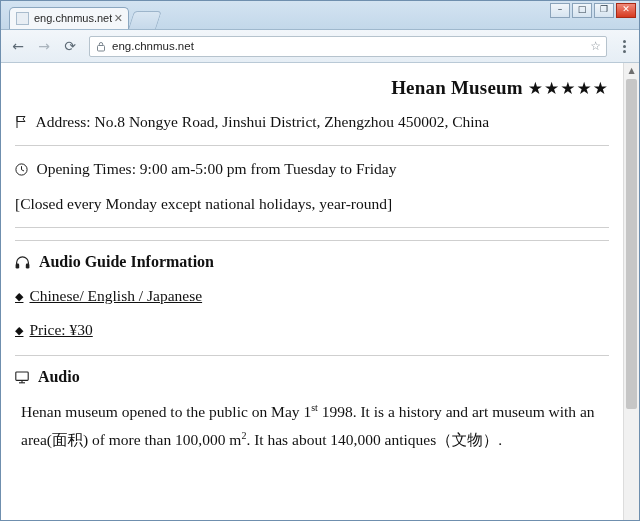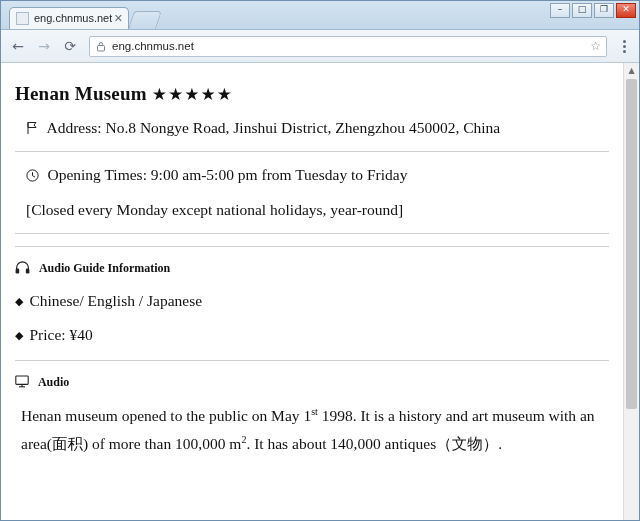--- a/index.html
+++ b/index.html
@@ -238,54 +238,56 @@
     width: 11px;
     height: 330px;
     background: #c6c6c6;
     border-radius: 2px;
     cursor: pointer;
   }
 
   h1.title {
     font-size: 19px;
     font-weight: bold;
-    margin: 6px 0 12px 0;
+    margin: 0 0 12px 0;
     letter-spacing: 0.2px;
+    text-align: right;
   }
   .stars {
     font-size: 17px;
     letter-spacing: 1px;
     font-family: "DejaVu Sans", sans-serif;
   }
   .row {
     font-size: 15.5px;
     line-height: 1.45;
-    margin: 0 0 12px 11px;
+    margin: 0 0 12px 0;
   }
   .row .lead {
     font-weight: normal;
   }
   .icon-inline {
     font-family: "DejaVu Sans", sans-serif;
     font-size: 14px;
     margin-right: 4px;
   }
   hr.sep {
     border: none;
     border-top: 1px solid #cfcfcf;
     margin: 10px 0 12px 0;
   }
   .section-head {
-    font-size: 12px;
+    font-size: 16px;
     font-weight: bold;
     margin: 0 0 12px 0;
   }
   .bullet {
     font-size: 15.5px;
     margin: 16px 0 16px 0;
+    text-decoration: underline;
   }
   .bullet .dot {
     font-family: "DejaVu Sans", sans-serif;
     font-size: 11px;
     margin-right: 6px;
     vertical-align: 1px;
   }
   .para {
     font-size: 15.5px;
     line-height: 1.75;
@@ -381,21 +383,21 @@
             <rect x="10.8" y="7.6" width="3.6" height="5" rx="1.3" fill="#222"></rect>
           </svg>
         </span><span>Audio Guide Information</span>
       </div>
 
       <div class="bullet">
         <span class="dot">◆</span><span>Chinese/ English / Japanese</span>
       </div>
 
       <div class="bullet">
-        <span class="dot">◆</span><span>Price: ¥40</span>
+        <span class="dot">◆</span><span>Price: ¥30</span>
       </div>
 
       <hr class="sep">
 
       <div class="section-head">
         <span class="icon-inline">
           <svg width="14" height="13" viewBox="0 0 14 13" style="vertical-align:-2px">
             <rect x="0.8" y="1" width="12.4" height="8.4" rx="0.8" fill="none" stroke="#222" stroke-width="1.1"></rect>
             <path d="M4 11.8 H10" stroke="#222" stroke-width="1.1"></path>
             <path d="M7 9.4 V11.8" stroke="#222" stroke-width="1.1"></path>

